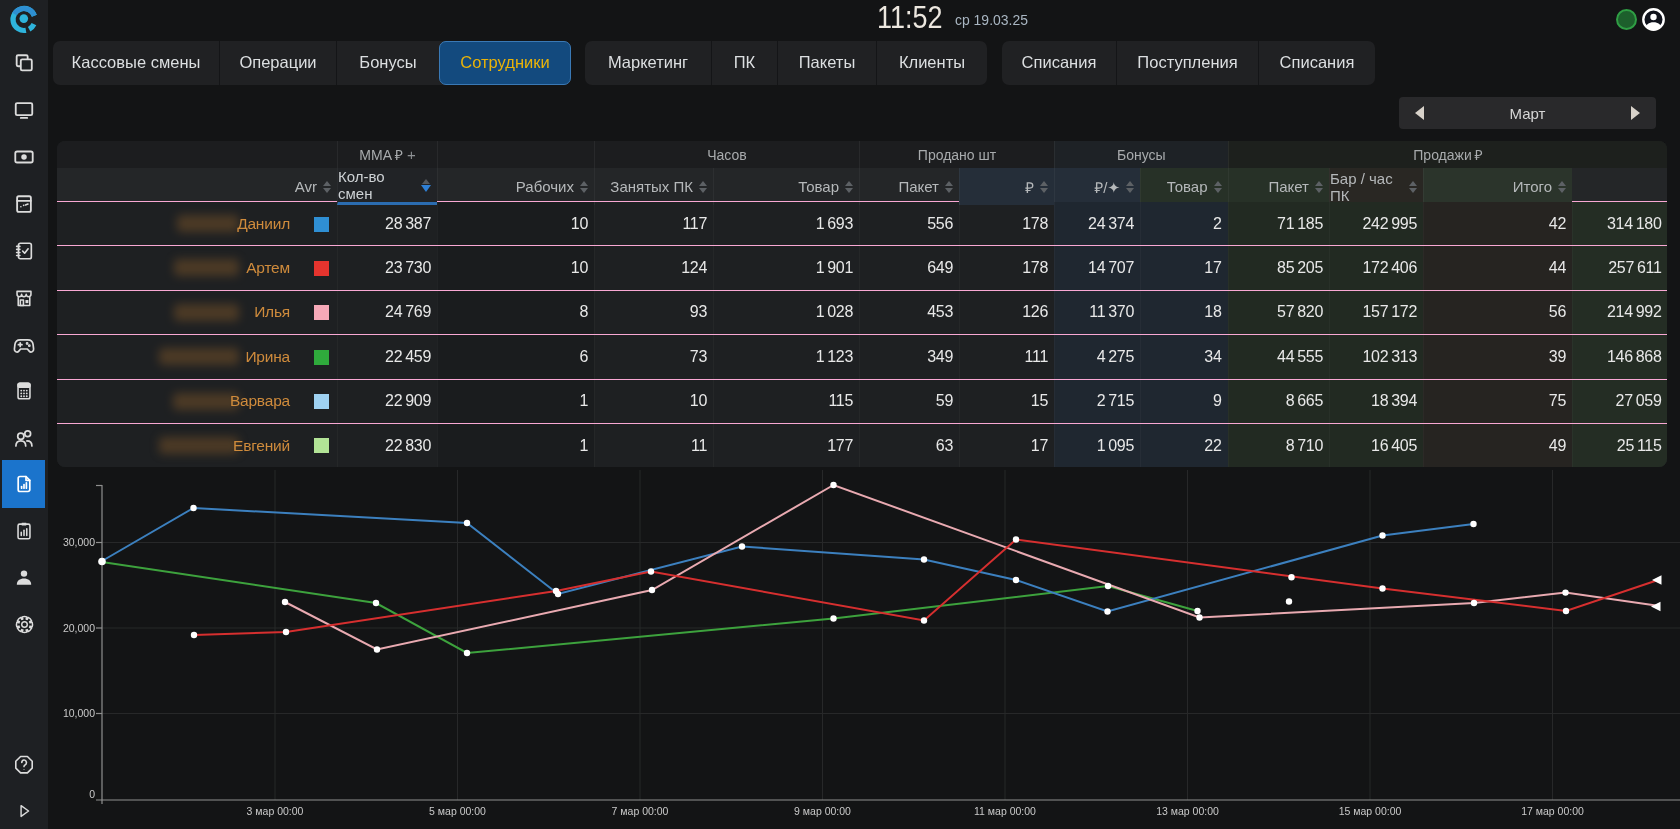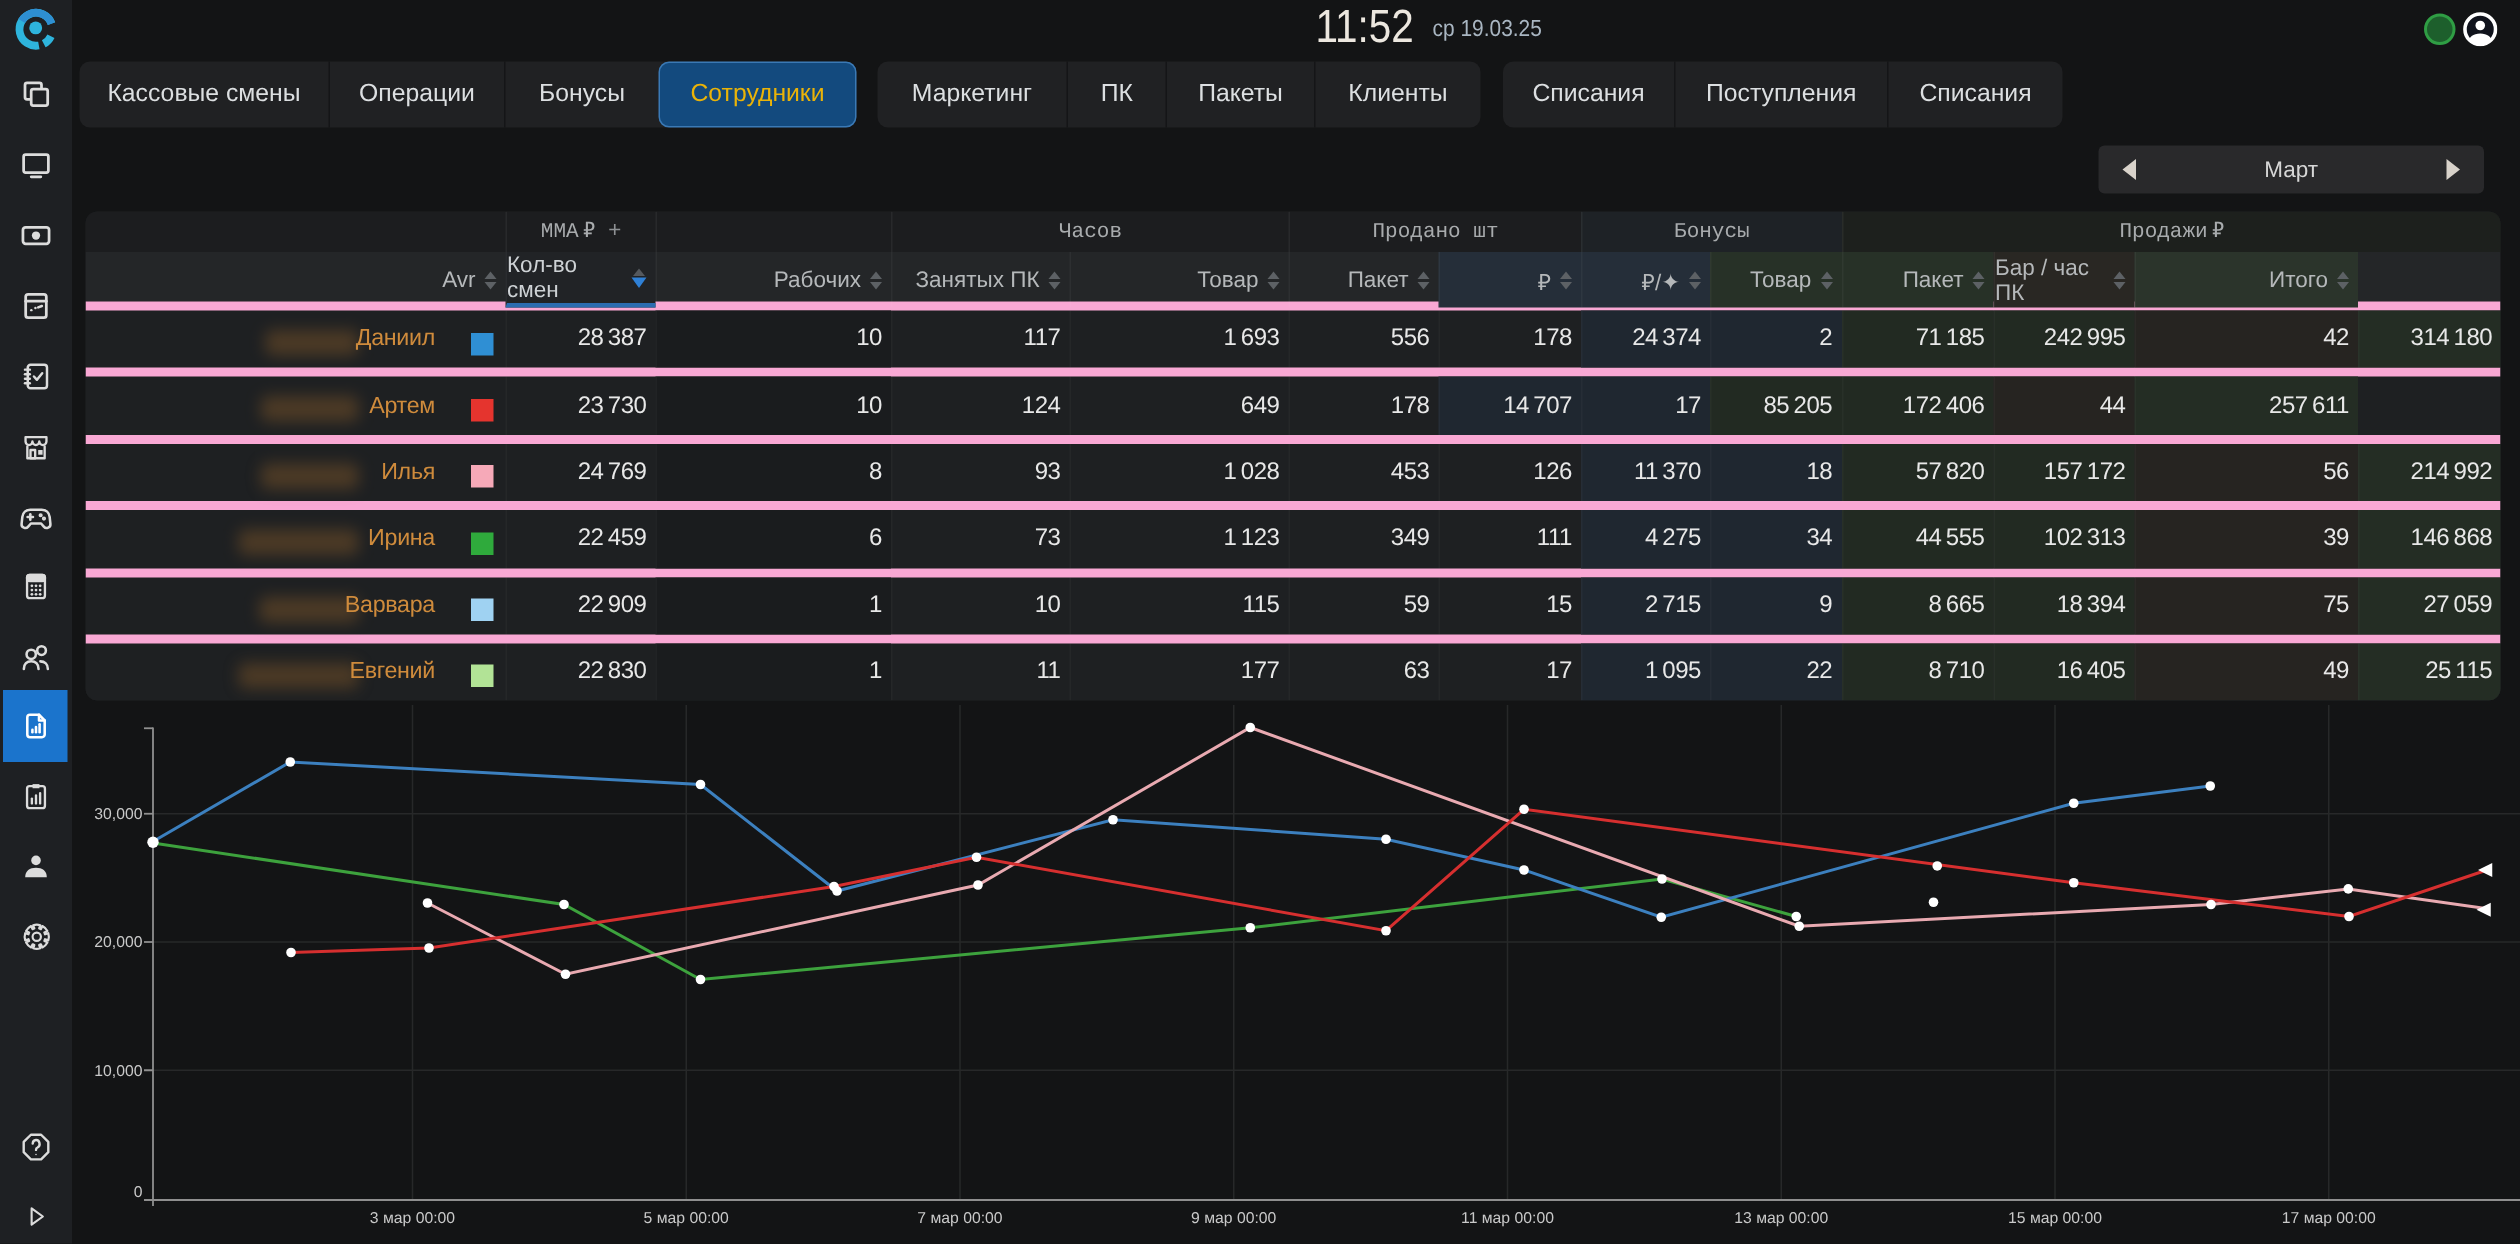--- a/index.html
+++ b/index.html
@@ -23,28 +23,28 @@
   #month { position:absolute; left:1399px; top:97px; width:257px; height:32px; background:#29292b; border-radius:4px; color:#d6d6d6; font-size:15px; display:flex; align-items:center; justify-content:center; }
   .marr { position:absolute; top:9px; width:0; height:0; border-top:7px solid transparent; border-bottom:7px solid transparent; }
   #marr-l { left:16px;  border-right:9px solid #d8d2ca; }
   #marr-r { right:16px; border-left:9px solid #d8d2ca; }
   
   #table { position:absolute; left:57px; top:141px; width:1610px; height:326.4px; border-radius:8px; overflow:hidden; background:#1f2123; }
   .trow { display:grid; grid-template-columns:280px 100px 157px 119px 146px 100px 95px 86px 87.5px 101.5px 94px 149px 95.5px; }
   .c { display:flex; align-items:center; justify-content:flex-end; padding-right:6px; position:relative; }
   
   #ghead { height:27px; background:#1c1d1f; color:#a8abad; font-size:14px; }
-  #ghead .c { justify-content:center; padding-right:0;font-family:Liberation Mono, monospace; }
+  #ghead .c { justify-content:center; padding-right:0; }
   .gb { border-left:1px solid rgba(255,255,255,0.055); }
   
   #shead { height:33px; background:#242628; color:#b5b8ba; font-size:15px; }
   #shead .c { border-left:1px solid rgba(255,255,255,0.045); }
   #shead .c:first-child { border-left:none; }
   
-  .drow { height:44.4px; background:#1e2022; color:#e8e8e8; font-size:16px; letter-spacing:-0.3px; border-top:6px solid #f9a8d4; }
+  .drow { height:44.4px; background:#1e2022; color:#e8e8e8; font-size:16px; letter-spacing:-0.3px; border-top:1px solid #f9a8d4; }
   .drow .c { border-left:1px solid rgba(255,255,255,0.03); }
   .drow .c:first-child { border-left:none; }
   
   .t-smen  { background:#1a1c1e; }
   .t-bonus { background:#1f2730; }
   .t-rev   { background:#222a22; }
   .t-bar   { background:#262421; }
   .t-itog  { background:#242d24; }
   #shead .t-smen  { background:#212326; border-bottom:3px solid #2b6cb0; color:#ced2d5; }
   #shead .t-bonus { background:#252e39; }
@@ -320,20 +320,21 @@
   </div>
   <div class="trow drow">
     <div class="c emp">
         <span class="blurname" style="width:65px;"></span>
         <span class="ename">Артем</span>
         <span class="sq" style="background:#e5342e;"></span>
       </div>
     <div class="c">23 730</div>
     <div class="c t-smen">10</div>
     <div class="c">124</div>
+    <div class="c">1 901</div>
     <div class="c">649</div>
     <div class="c">178</div>
     <div class="c t-bonus">14 707</div>
     <div class="c t-bonus">17</div>
     <div class="c t-rev">85 205</div>
     <div class="c t-rev">172 406</div>
     <div class="c t-bar">44</div>
     <div class="c t-itog">257 611</div>
   </div>
   <div class="trow drow">

